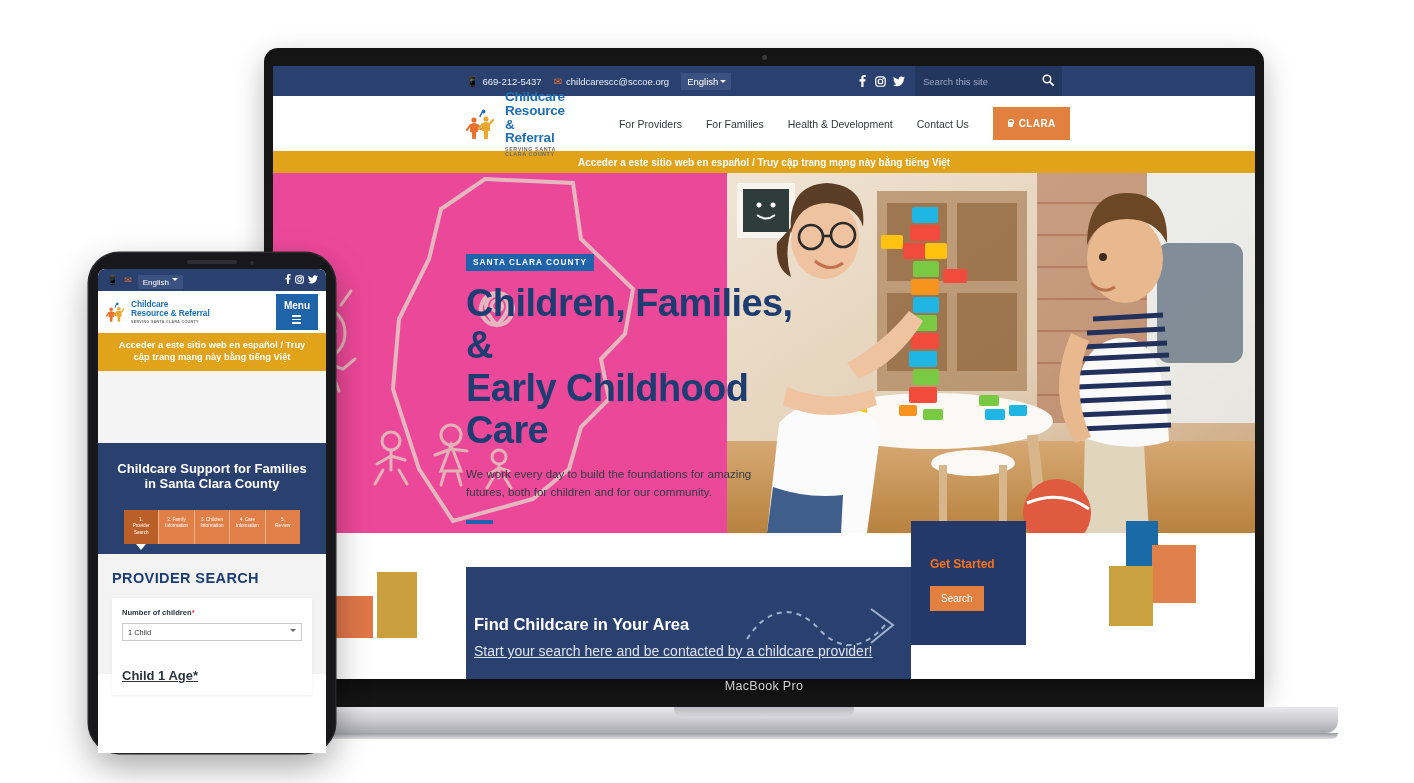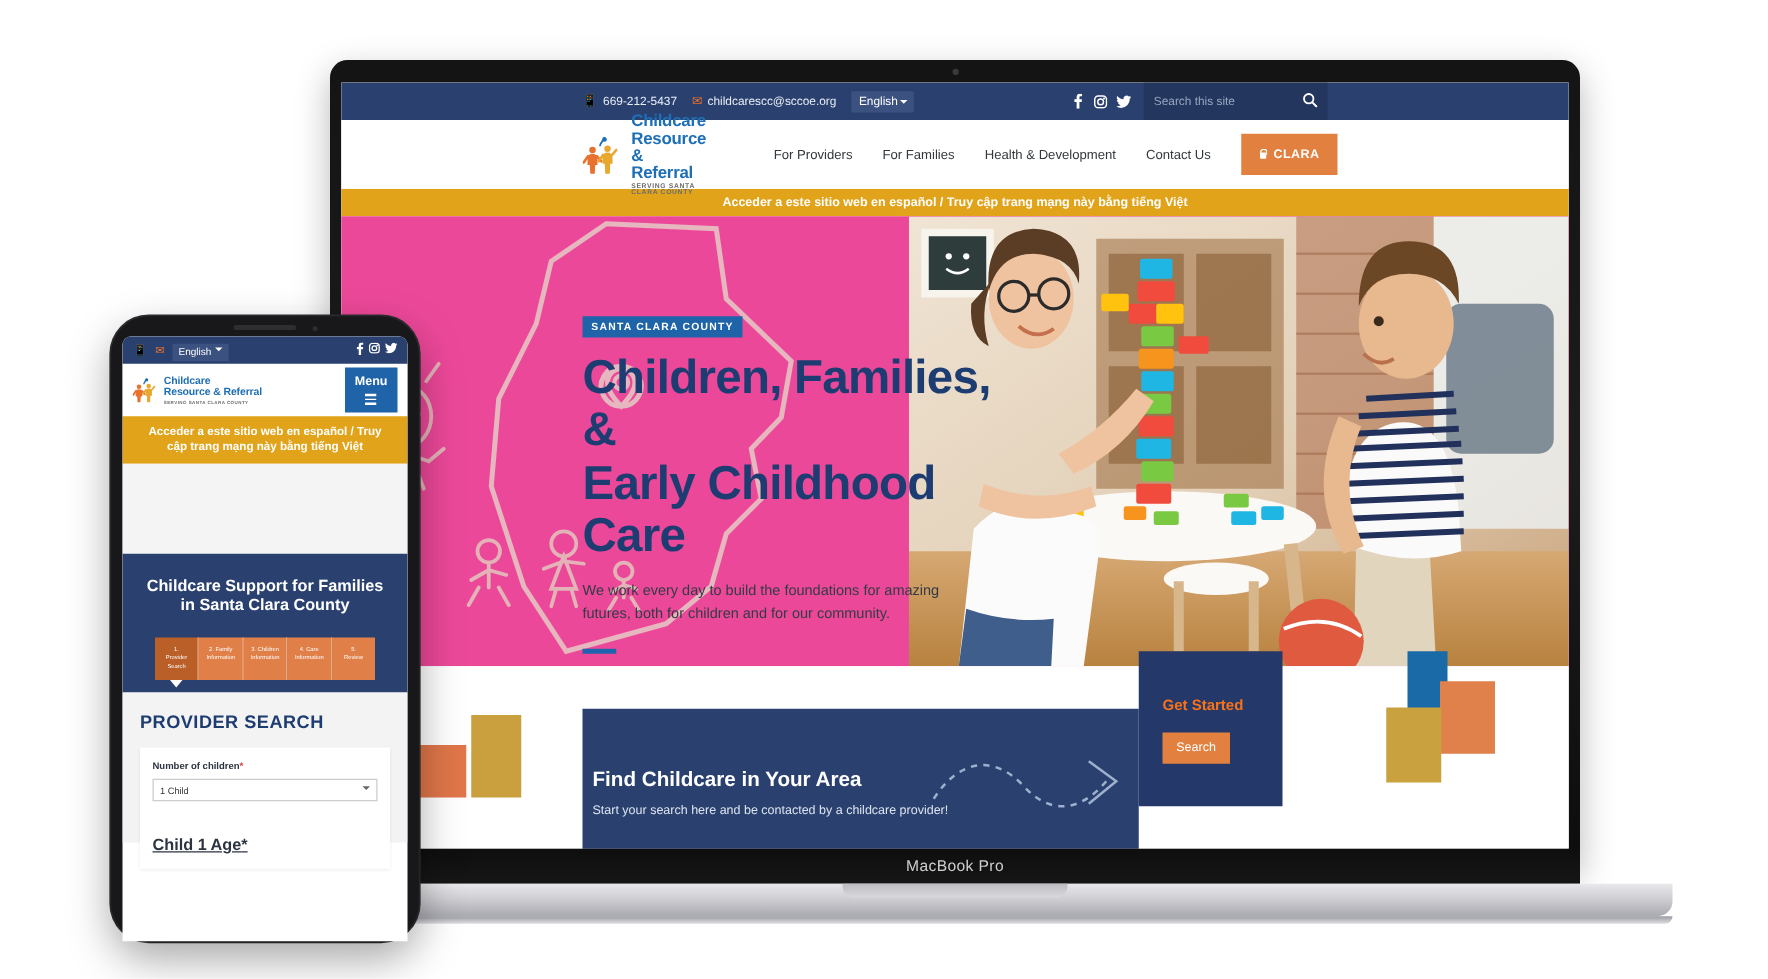--- a/index.html
+++ b/index.html
@@ -23,21 +23,21 @@
   .laptop-camera {
     position: absolute; left: 50%; top: 7px; width: 5px; height: 5px; margin-left:-2px;
     border-radius: 50%; background:#3a3a3a;
   }
   .laptop-screen {
     position: relative; width: 982px; height: 613px; overflow: hidden; background:#fff;
   }
   .laptop-chin {
     position: absolute; left: 0; top: 631px; width: 1000px; height: 28px;
     background: linear-gradient(180deg,#0e0e0e,#161616);
-    display:flex; align-items:center; justify-content:center;
+    display:flex; align-items:flex-start; justify-content:center;
   }
   .laptop-chin span { color:#cfcfcf; font-size: 12.5px; letter-spacing:.3px; }
   .laptop-base {
     position: absolute; left: -74px; top: 659px; width: 1148px; height: 26px;
     background: linear-gradient(180deg,#e9e9ec 0%, #cfcfd4 45%, #a9a9b0 100%);
     border-radius: 0 0 12px 12px;
   }
   .laptop-notch {
     position:absolute; left: 50%; margin-left:-90px; top: 659px; width:180px; height:11px;
     background: linear-gradient(180deg,#bcbcc2,#d8d8dd); border-radius: 0 0 9px 9px;
@@ -117,21 +117,21 @@
   .hero-sub { font-size:11.6px; line-height:1.62; color:#333b45; margin-top:13px; width:300px; }
   .hero-rule { width:27px; height:3.5px; background:#2063ad; margin-top:18px; }
 
   
   .cta-wrap { position:relative; height:168px; background:#fff; }
   .cta-main {
     position:absolute; left:193px; top:-12px; width:445px; height:124px;
     background:#2a4170; padding:48px 0 0 8px;margin-top:46px;
   }
   .cta-h { color:#fff; font-size:16.5px; font-weight:bold; }
-  .cta-p { color:#dde3ee; font-size:10px; margin-top:9px; }
+  .cta-p { color:#dde3ee; font-size:14px; margin-top:9px;text-decoration:underline; }
   .cta-arrow { position:absolute; right:8px; top:36px; width:160px; height:52px; }
   .cta-side {
     position:absolute; left:638px; top:-12px; width:115px; height:124px;
     background:#24386a; padding:36px 0 0 19px;
   }
   .cta-side-h { color:#f97316; font-size:12px; font-weight:bold; }
   .search-btn {
     margin-top:15px; background:#e2803f; color:#fff; border:none; cursor:pointer;
     font-size:10px; padding:7px 11px; font-family:"Liberation Sans",sans-serif;
   }

